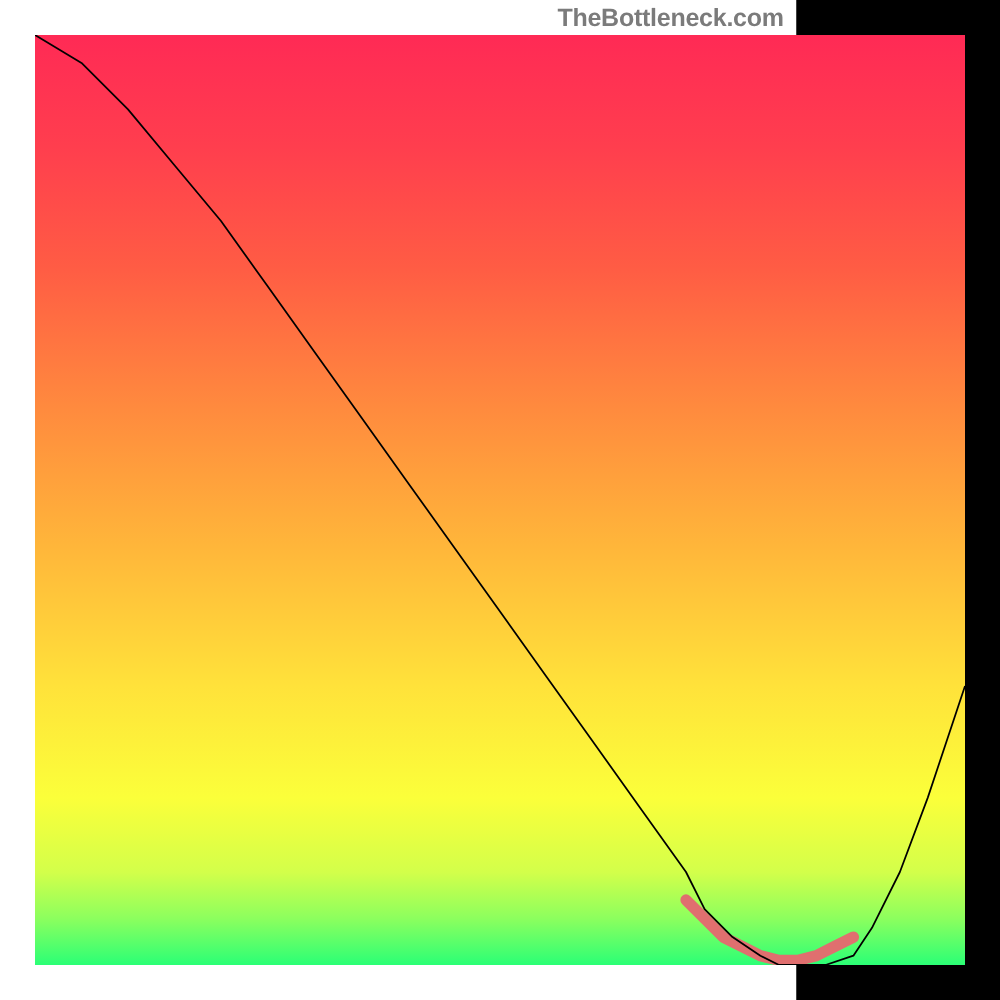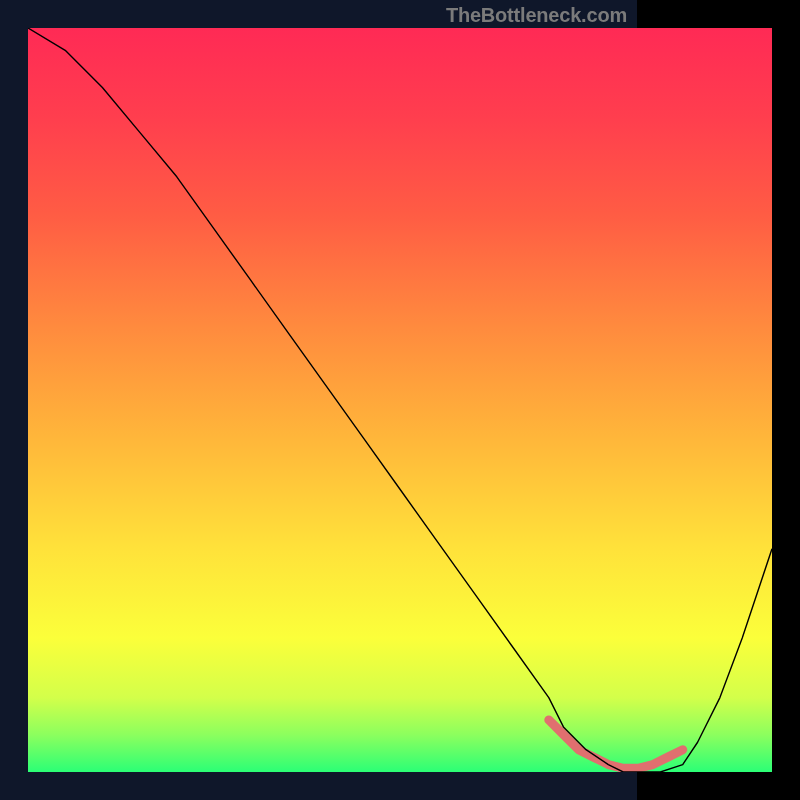--- a/index.html
+++ b/index.html
@@ -8,21 +8,21 @@
     width: 800px;
     height: 800px;
     background: #000;
     overflow: hidden;
     font-family: Arial, Helvetica, sans-serif;
   }
   .stage {
     position: relative;
     width: 637px;
     height: 800px;
-    background: #0f172a;
+    background: #ffffff;
   }
   .watermark {
     position: absolute;
     top: 4px;
     right: 10px;
     color: #7b7b7b;
     font-size: 20px;
     font-weight: 600;
     letter-spacing: -0.2px;
     z-index: 20;

